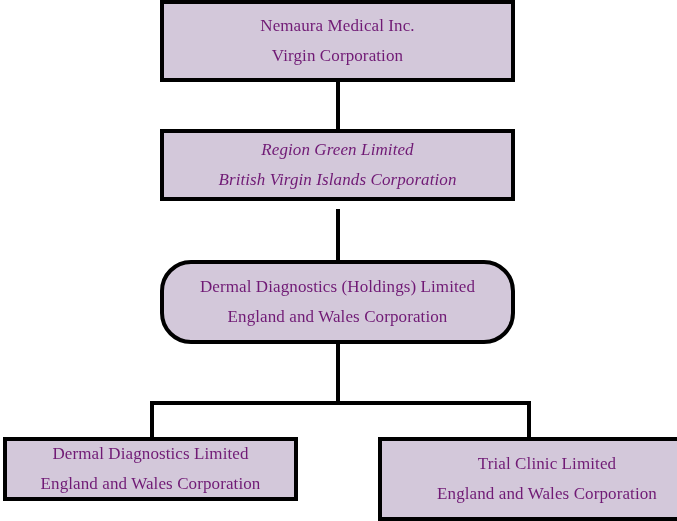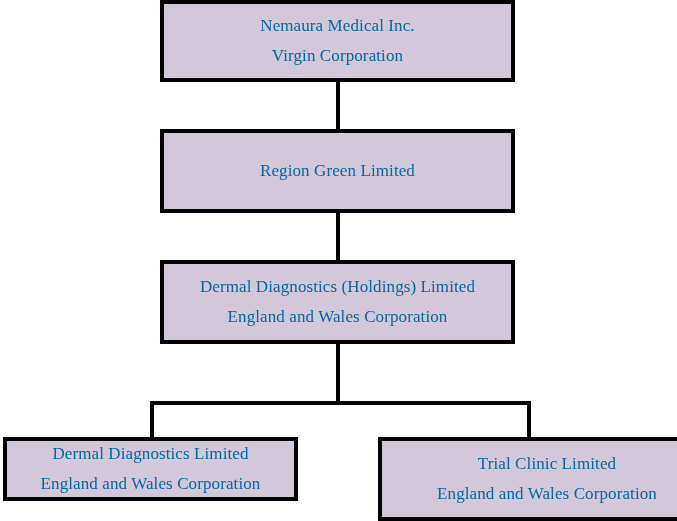--- a/index.html
+++ b/index.html
@@ -21,21 +21,21 @@
     box-sizing: border-box;
     background: #d3c8da;
     border: 4px solid #000000;
     display: flex;
     flex-direction: column;
     align-items: center;
     justify-content: center;
     z-index: 2;
   }
   .node-line {
-    color: #0369a1;
+    color: #701a75;
     font-size: 17px;
     line-height: 30px;
     white-space: nowrap;
     text-align: center;
     letter-spacing: 0.1px;
   }
   
   .conn-v {
     position: absolute;
     background: #000000;
@@ -44,22 +44,22 @@
   }
   .conn-h {
     position: absolute;
     background: #000000;
     height: 4px;
     z-index: 1;
   }
 
   
   #node-parent      { left: 160px; top: 0px;   width: 355px; height: 82px; }
-  #node-region      { left: 160px; top: 129px; width: 355px; height: 84px; }
-  #node-holdings    { left: 160px; top: 260px; width: 355px; height: 84px; }
+  #node-region      { left: 160px; top: 129px; width: 355px; height: 72px; font-style: italic; }
+  #node-holdings    { left: 160px; top: 260px; width: 355px; height: 84px; border-radius: 31px; }
   #node-dermal      { left: 3px;   top: 437px; width: 295px; height: 64px; }
   #node-trial       { left: 378px; top: 437px; width: 338px; height: 84px; }
 
   
   #conn-parent-region   { left: 336px; top: 78px;  height: 55px; }
   #conn-region-holdings { left: 336px; top: 209px; height: 55px; }
   #conn-holdings-bus    { left: 336px; top: 340px; height: 65px; }
   #conn-bus             { left: 150px; top: 401px; width: 381px; }
   #conn-bus-dermal      { left: 150px; top: 401px; height: 40px; }
   #conn-bus-trial       { left: 527px; top: 401px; height: 40px; }
@@ -71,20 +71,21 @@
 
   <div class="node" id="node-parent">
     <div class="node-line">Nemaura Medical Inc.</div>
     <div class="node-line">Virgin Corporation</div>
   </div>
 
   <div class="conn-v" id="conn-parent-region"></div>
 
   <div class="node" id="node-region">
     <div class="node-line">Region Green Limited</div>
+    <div class="node-line">British Virgin Islands Corporation</div>
   </div>
 
   <div class="conn-v" id="conn-region-holdings"></div>
 
   <div class="node" id="node-holdings">
     <div class="node-line">Dermal Diagnostics (Holdings) Limited</div>
     <div class="node-line">England and Wales Corporation</div>
   </div>
 
   <div class="conn-v" id="conn-holdings-bus"></div>

